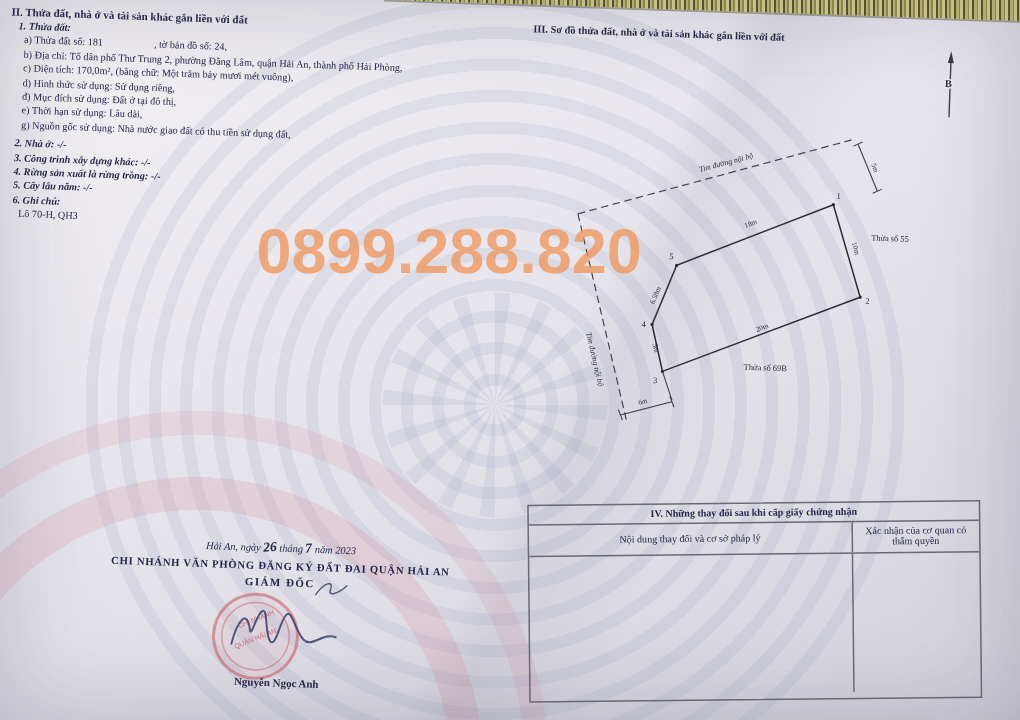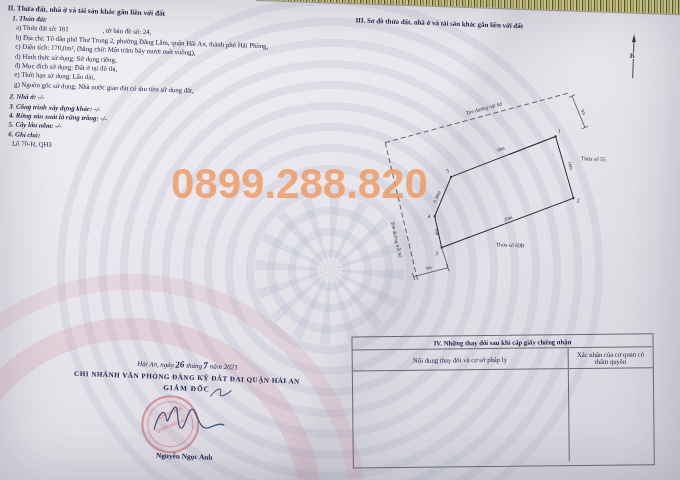--- a/index.html
+++ b/index.html
@@ -57,21 +57,21 @@
   .stamp{position:absolute;left:156px;top:389px;width:54px;height:54px;border-radius:50%;
          border:2.5px solid rgba(200,85,95,.55);background:radial-gradient(circle,rgba(215,130,140,.14),rgba(215,130,140,.05));}
   .stamp .ring{position:absolute;inset:4px;border:1px solid rgba(200,85,95,.45);border-radius:50%;}
   .stamp .st1,.stamp .st2{position:absolute;width:100%;text-align:center;font-size:4.6px;color:rgba(185,70,80,.7);
          font-family:"Liberation Sans",sans-serif;}
   .stamp .st1{top:13px;transform:rotate(-24deg);}
   .stamp .st2{top:26px;transform:rotate(-24deg);}
   .sig-svg{position:absolute;left:166px;top:394px;}
   .flo-svg{position:absolute;left:222px;top:378px;}
   
-  .phone{position:absolute;left:171px;top:160px;z-index:30;
+  .phone{position:absolute;left:171px;top:144px;z-index:30;
          font-family:"Liberation Sans",sans-serif;font-weight:bold;font-size:42px;
          color:rgba(238,150,94,.78);letter-spacing:0px;white-space:nowrap;}
   .vignette{position:absolute;inset:0;pointer-events:none;z-index:40;
             box-shadow:inset 0 0 55px rgba(80,80,100,.14);}
   svg text{font-family:"Liberation Serif","DejaVu Serif",serif;fill:#2b2b3a;}
 </style>
 </head>
 <body>
 
 <div class="stage">

